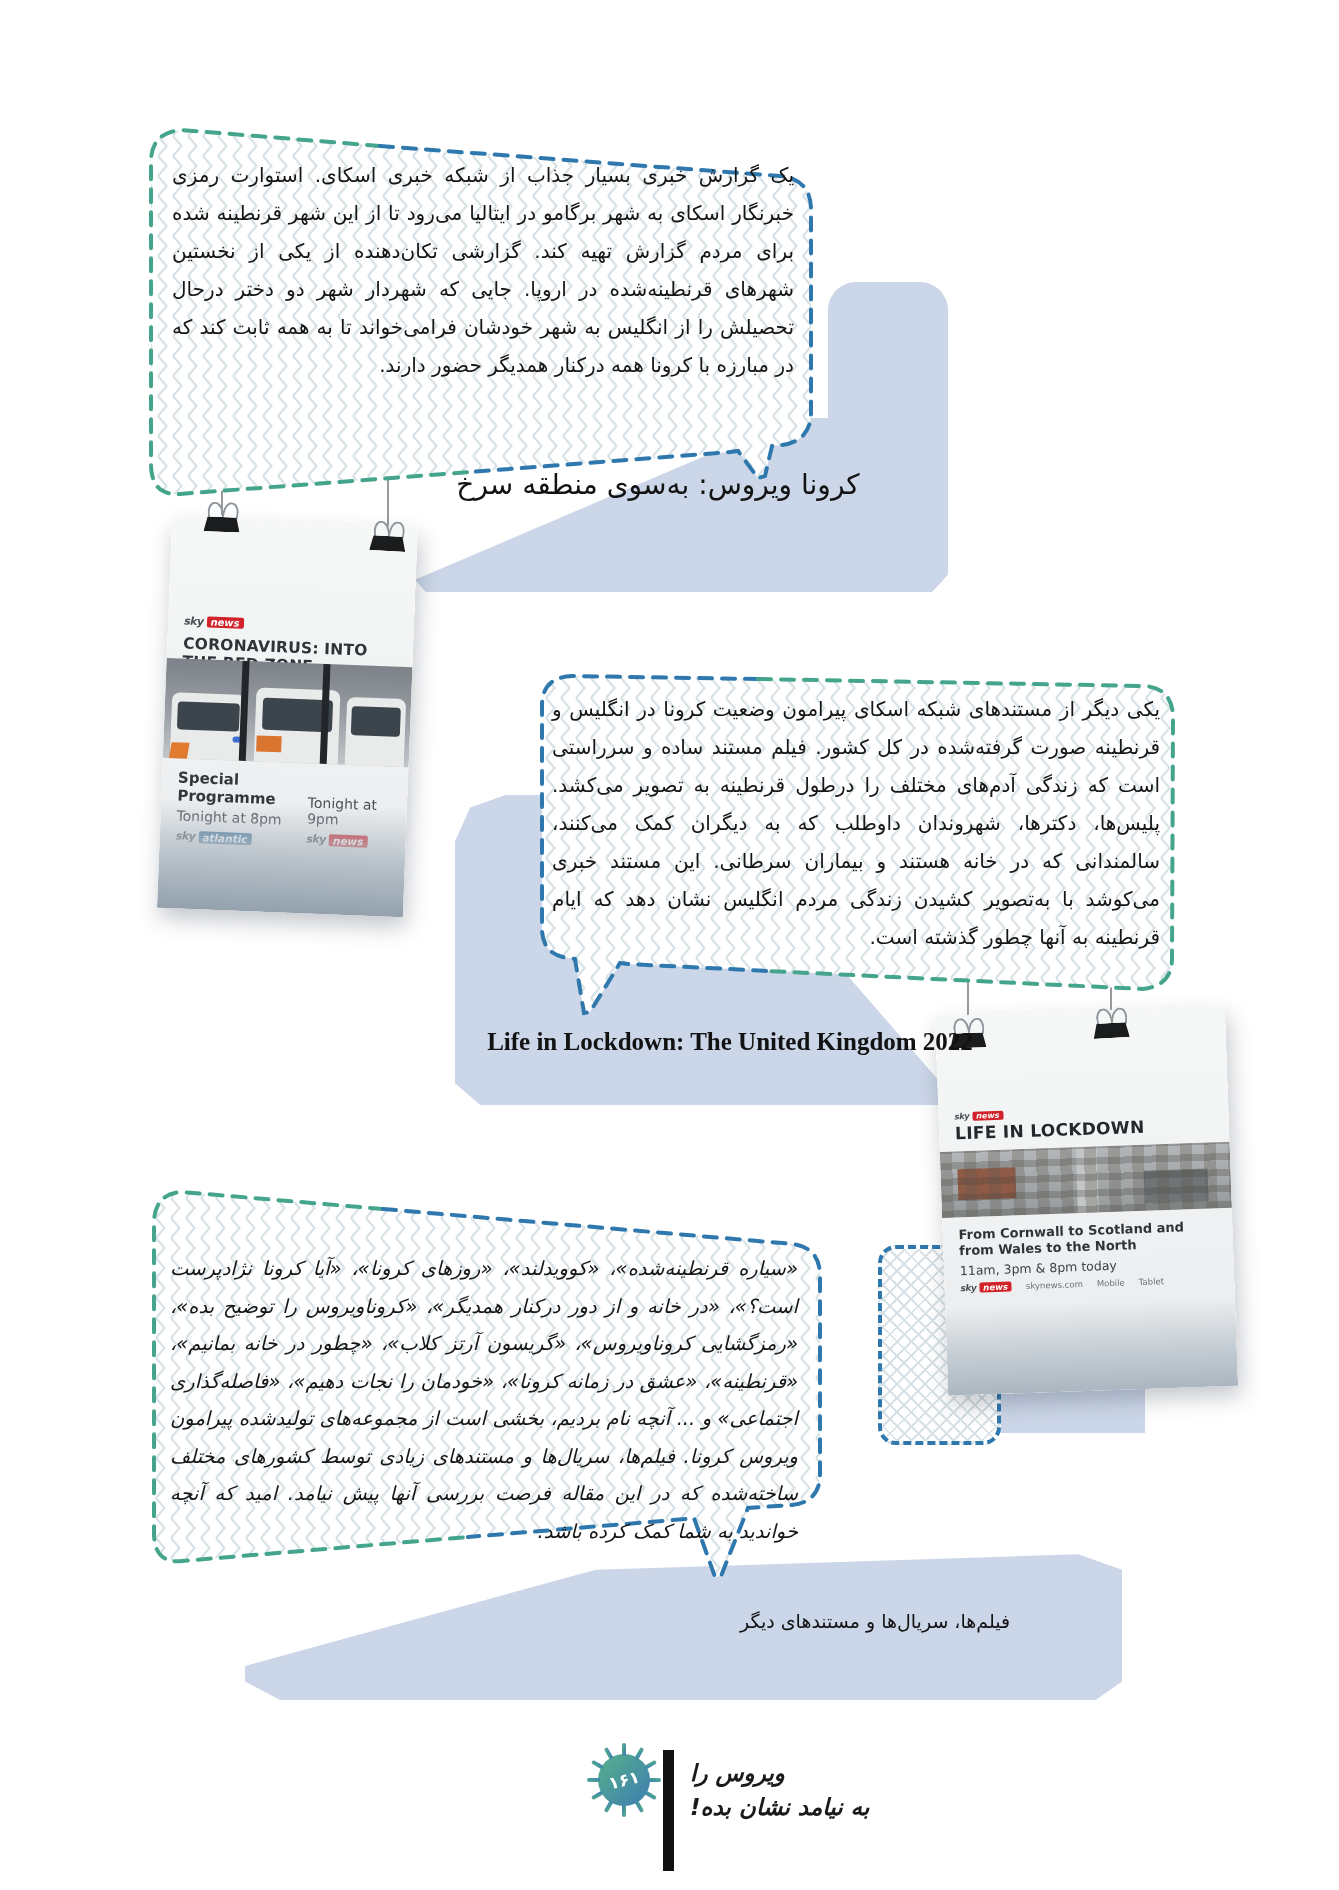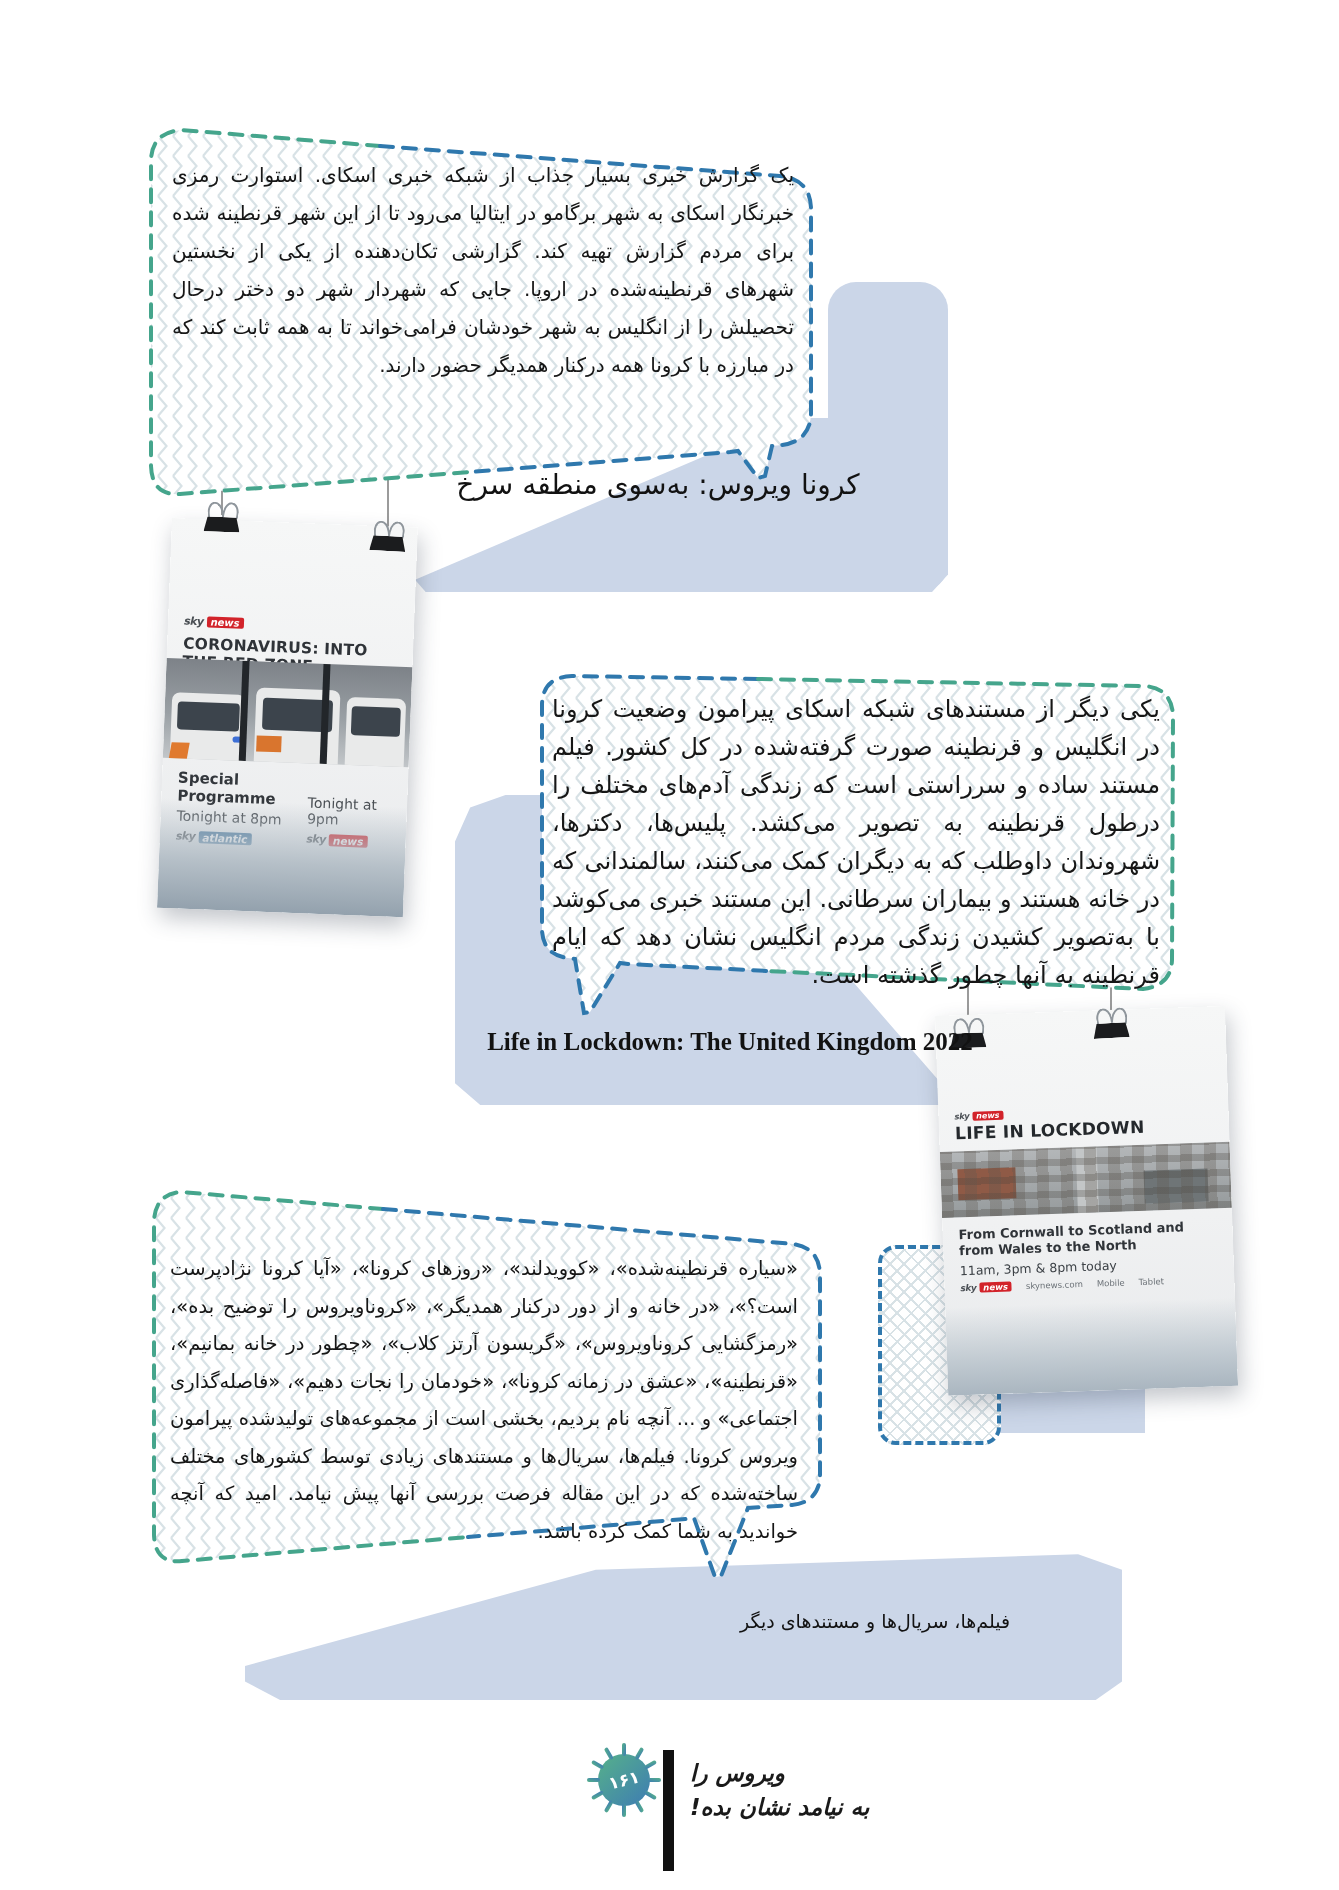--- a/index.html
+++ b/index.html
@@ -25,22 +25,22 @@
       repeating-linear-gradient(-45deg,#d8e2e6 0 2px,transparent 2px 10px),#fff;}
 
   
   .bubble-svg{position:absolute;z-index:2;}
   .bsvg1{left:140px;top:96px;width:692px;height:412px;}
   .bsvg2{left:528px;top:658px;width:660px;height:372px;}
   .bsvg3{left:138px;top:1178px;width:697px;height:412px;}
 
   .bubble-text{position:absolute;direction:rtl;text-align:justify;color:#161616;z-index:3;}
   .b1{left:172px;top:156px;width:622px;font-size:20px;line-height:38px;}
-  .b2{left:552px;top:690px;width:608px;font-size:24px;line-height:38px;}
-  .b3{left:170px;top:1250px;width:628px;font-size:19.5px;line-height:37.5px;}
+  .b2{left:552px;top:690px;width:608px;font-size:20px;line-height:38px;}
+  .b3{left:170px;top:1250px;width:628px;font-size:19.5px;line-height:37.5px;font-style:italic;}
 
   
   .fa-title{position:absolute;direction:rtl;font-weight:normal;color:#121212;z-index:4;}
   .en-title{position:absolute;font-weight:bold;color:#121212;z-index:4;
             font-family:"Liberation Serif","DejaVu Serif",serif;}
   .t1fa{left:380px;top:468px;width:556px;text-align:center;font-size:28px;}
   .t1en{left:380px;top:512px;width:556px;text-align:center;font-size:30px;}
   .t2fa{left:455px;top:986px;width:483px;text-align:right;font-size:27px;}
   .t2en{left:486px;top:1028px;width:488px;text-align:center;font-size:25px;}
   .t3fa{left:690px;top:1610px;width:370px;text-align:center;font-size:19px;}

